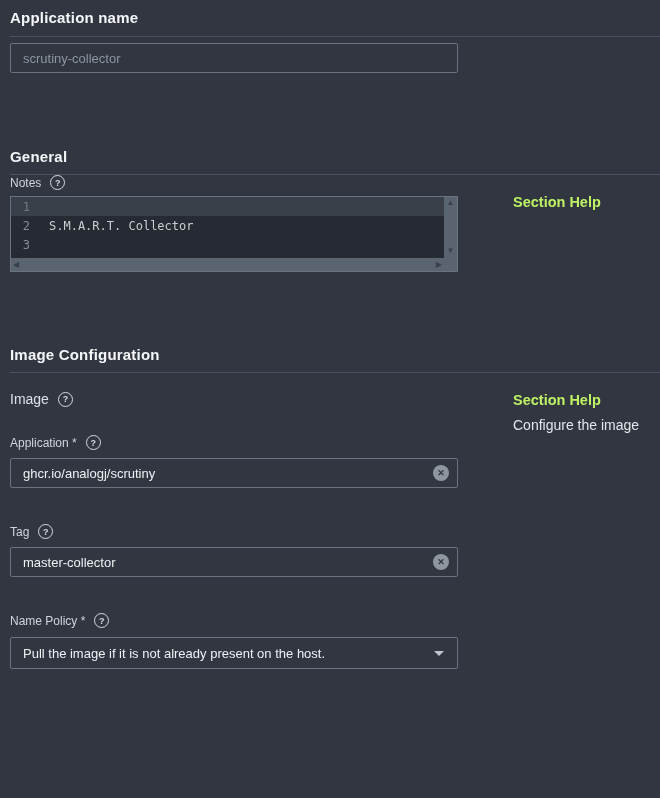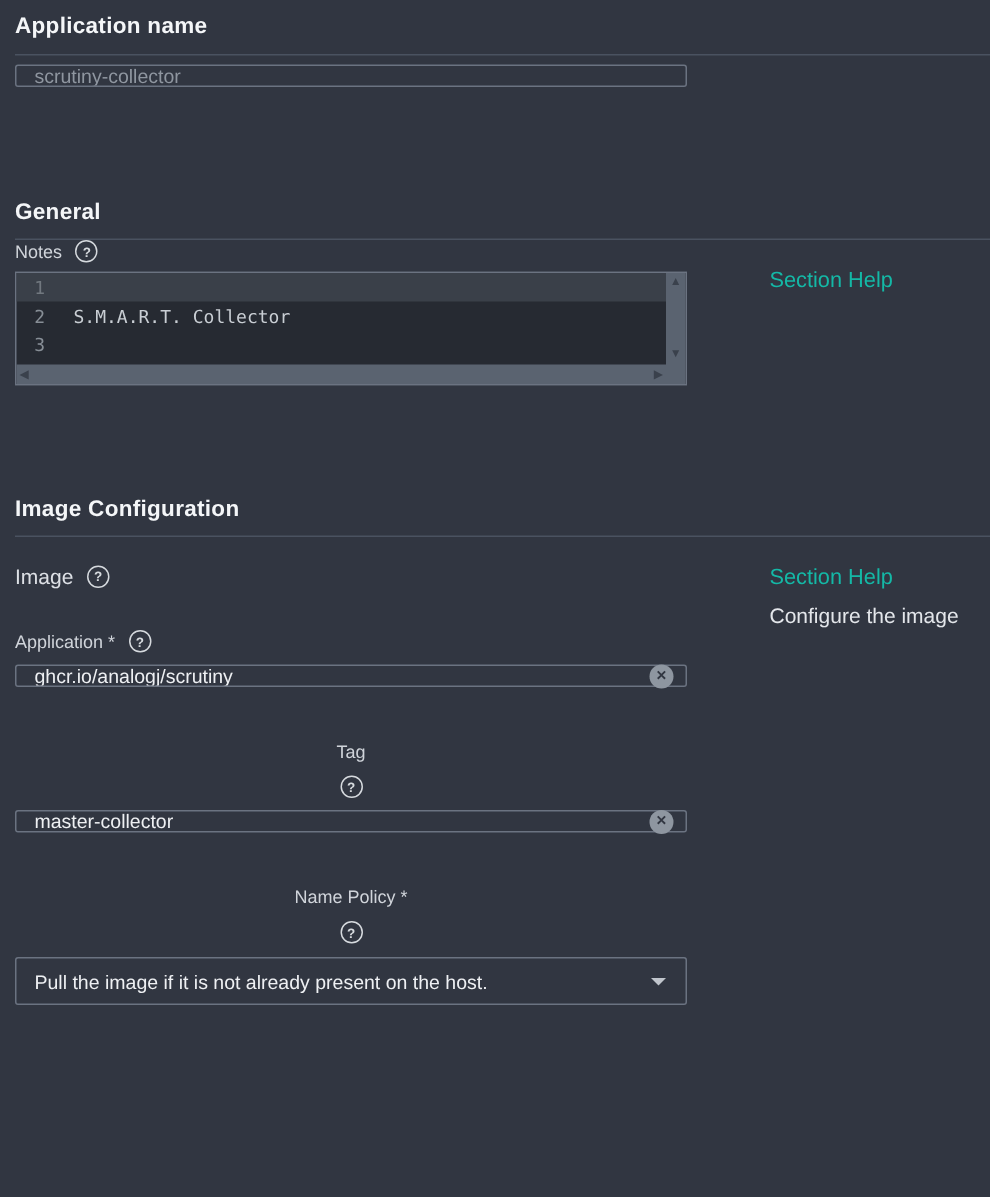--- a/index.html
+++ b/index.html
@@ -27,21 +27,21 @@
   .group-label { font-size:14px; line-height:16px; color:#dde0e5; }
 
   .help-icon {
     width:13px; height:13px; border:1.5px solid #d6dade; border-radius:50%;
     display:inline-flex; align-items:center; justify-content:center;
     font-size:9px; font-weight:700; color:#d6dade; flex:0 0 auto;
   }
 
   .input-wrap { position:relative; width:448px; margin-left:10px; }
   .text-input {
-    width:100%; height:15px; box-sizing:border-box; display:block;
+    width:100%; height:30px; box-sizing:border-box; display:block;
     background:transparent; border:1px solid #6b7381; border-radius:2px;
     color:#eef0f3; font-size:13px; padding:0 36px 0 12px; outline:none;
     font-family:"Liberation Sans", sans-serif;
   }
   .text-input.no-clear { padding-right:12px; }
   .text-input::placeholder { color:#8f96a0; opacity:1; }
   .clear-btn {
     position:absolute; right:9px; top:50%; transform:translateY(-50%);
     width:16px; height:16px; border-radius:50%; background:#8e96a0;
     color:#313641; display:flex; align-items:center; justify-content:center;
@@ -54,21 +54,21 @@
     padding:0 13px 0 12px; color:#eef0f3; font-size:13px; cursor:pointer;
   }
   .caret-down {
     width:0; height:0; border-left:5px solid transparent;
     border-right:5px solid transparent; border-top:5px solid #c0c5cc;
   }
 
   .content-row { display:flex; align-items:flex-start; }
   .fields-col { width:458px; flex:0 0 auto; }
   .help-col { margin-left:55px; width:150px; }
-  .help-title { color:#14b8a6; font-size:14.5px; font-weight:400; line-height:17px; }
+  .help-title { color:#bef264; font-size:14.5px; font-weight:700; line-height:17px; }
   .help-body { color:#e3e6ea; font-size:14px; line-height:17px; margin-top:8px; white-space:nowrap; }
 
   
   .editor {
     position:relative; width:448px; height:76px; margin-left:10px;
     box-sizing:border-box; border:1px solid #6b7381; background:#262a32;
   }
   .editor-content { position:absolute; left:0; top:0; right:13px; bottom:13px; overflow:hidden; cursor:text; }
   .ed-line {
     height:19px; display:flex; align-items:center;
@@ -86,21 +86,21 @@
   }
   .hscroll {
     position:absolute; left:0; bottom:0; right:13px; height:13px; background:#5a6370;
     display:flex; justify-content:space-between; align-items:center;
     box-sizing:border-box; padding:0 2px;
   }
   .scroll-arrow { color:#3a414c; font-size:8px; line-height:1; cursor:pointer; }
 
   
   .mt-40 { margin-top:40px; } .mt-41 { }
-  .mt-36 { margin-top:36px;flex-direction:column; } .mt-28 { margin-top:28px; }
+  .mt-36 { margin-top:36px; } .mt-28 { margin-top:28px; }
   .mt-19 { margin-top:19px; } .mt-18 { margin-top:18px; }
   .mt-9 { margin-top:9px; }   .mt-8 { margin-top:8px; }
   .mt-6 { margin-top:6px; }
 </style>
 </head>
 <body>
 
 <div class="page">
 
   <h2 class="section-title t-app">Application name</h2>

